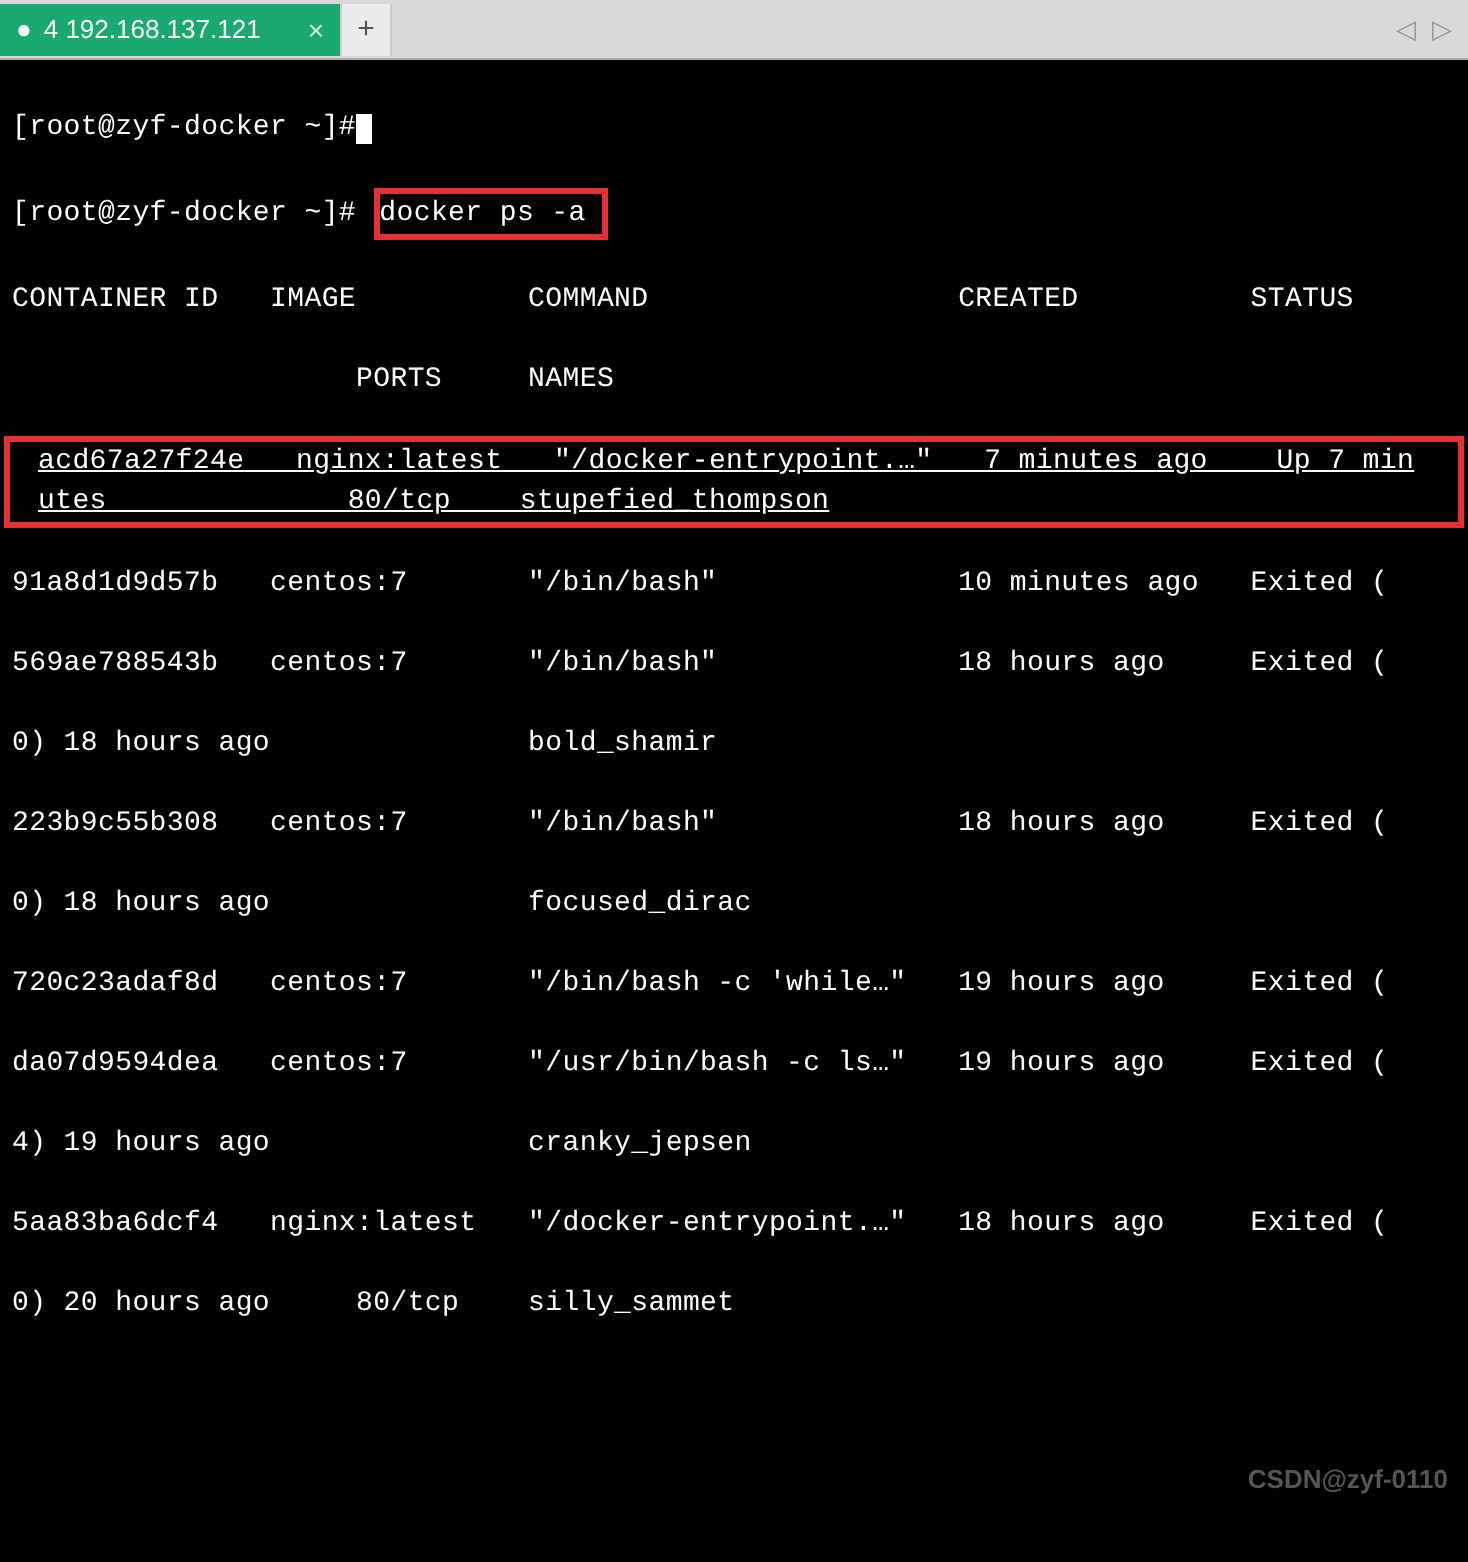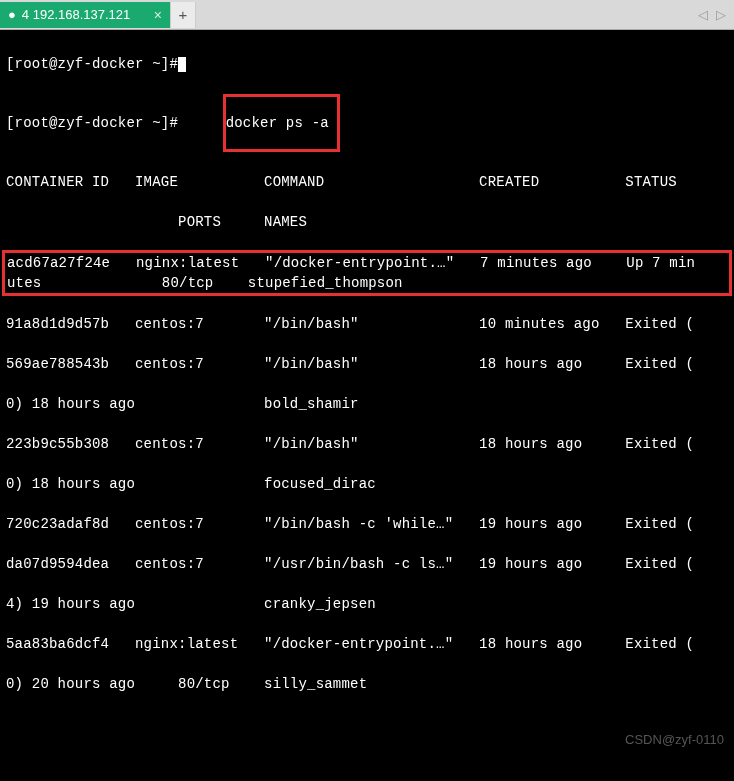--- a/index.html
+++ b/index.html
@@ -62,46 +62,47 @@
     font-size: 13px;
   }
   .terminal {
     padding: 4px 6px 6px 6px;
     white-space: pre;
     line-height: 20px;
     letter-spacing: 0.2px;
   }
   .redbox-lg {
     border: 3px solid #e53131;
-    padding: 16px 0;
+    padding: 0 0;
     display: inline-block;
-    margin-left: 36px;
   }
   .line { display: block; }
   .hl-row {
     border: 3px solid #e53131;
     margin: -2px -4px;
-    padding: 0 2px;
+    padding: 0 14px;
     display: block;
+    text-decoration: underline;
   }
   .cursor {
     background: #fff;
     color: #000;
     display: inline-block;
     width: 8px;
     height: 15px;
     vertical-align: text-bottom;
   }
   .watermark {
     position: absolute;
     right: 10px;
     bottom: 34px;
     color: #555;
     font-size: 13px;
     font-family: Arial;
+    font-weight: bold;
   }
 </style>
 </head>
 <body>
 
 <div class="tab-bar">
   <div class="tab">
     <span class="bullet">●</span>
     <span>4 192.168.137.121</span>
     <span class="x">×</span>

